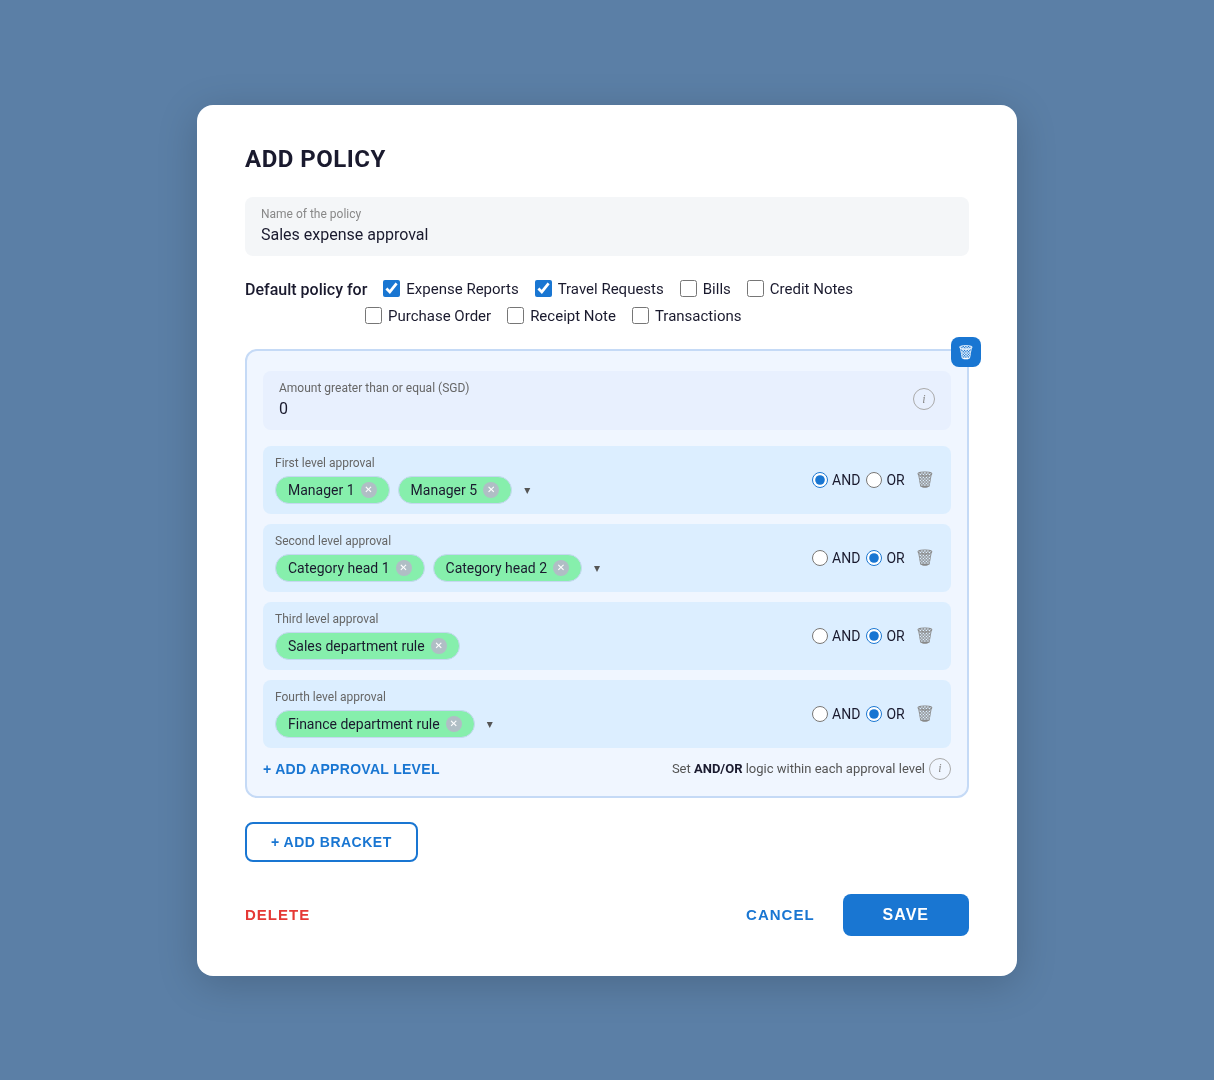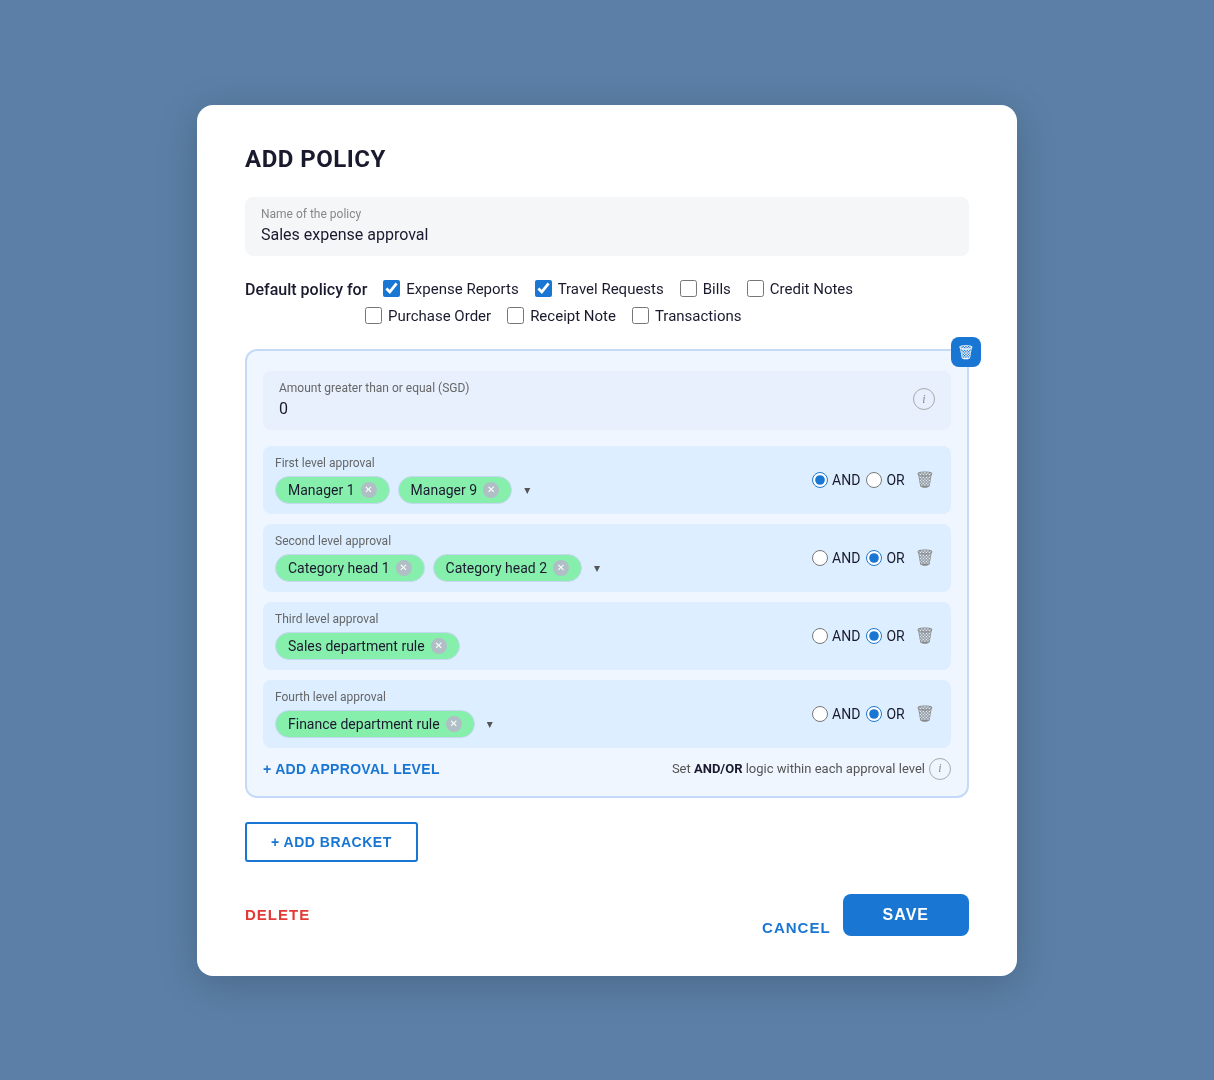--- a/index.html
+++ b/index.html
@@ -238,21 +238,21 @@
       align-items: center;
       gap: 4px;
     }
     .andor-logic-text strong {
       color: #1a1a2e;
     }
     .add-bracket-btn {
       border: 2px solid #1976d2;
       color: #1976d2;
       background: #fff;
-      border-radius: 3px;
+      border-radius: 8px;
       padding: 10px 24px;
       font-size: 14px;
       font-weight: 600;
       cursor: pointer;
       letter-spacing: 0.5px;
       margin-bottom: 32px;
     }
     .footer-row {
       display: flex;
       align-items: center;
@@ -262,22 +262,22 @@
       color: #e53935;
       background: none;
       border: none;
       font-size: 15px;
       font-weight: 700;
       cursor: pointer;
       letter-spacing: 1px;
     }
     .footer-right {
       display: flex;
-      gap: 12px;
-      align-items: flex-end;
+      gap: 28px;
+      align-items: center;
     }
     .cancel-btn {
       color: #1976d2;
       background: none;
       border: none;
       font-size: 15px;
       font-weight: 600;
       cursor: pointer;
       letter-spacing: 1px;
     }
@@ -356,21 +356,21 @@
 
     <div class="approval-level">
       <div class="approval-level-left">
         <div class="approval-level-label">First level approval</div>
         <div class="approval-tags-row">
           <div class="approval-tag">
             <span>Manager 1</span>
             <span class="tag-x">✕</span>
           </div>
           <div class="approval-tag">
-            <span>Manager 9</span>
+            <span>Manager 5</span>
             <span class="tag-x">✕</span>
           </div>
           <span class="dropdown-arrow">▾</span>
         </div>
       </div>
       <div class="approval-level-right">
         <label class="radio-label">
           <input type="radio" name="logic1" checked="" style=""> AND
         </label>
         <label class="radio-label">

